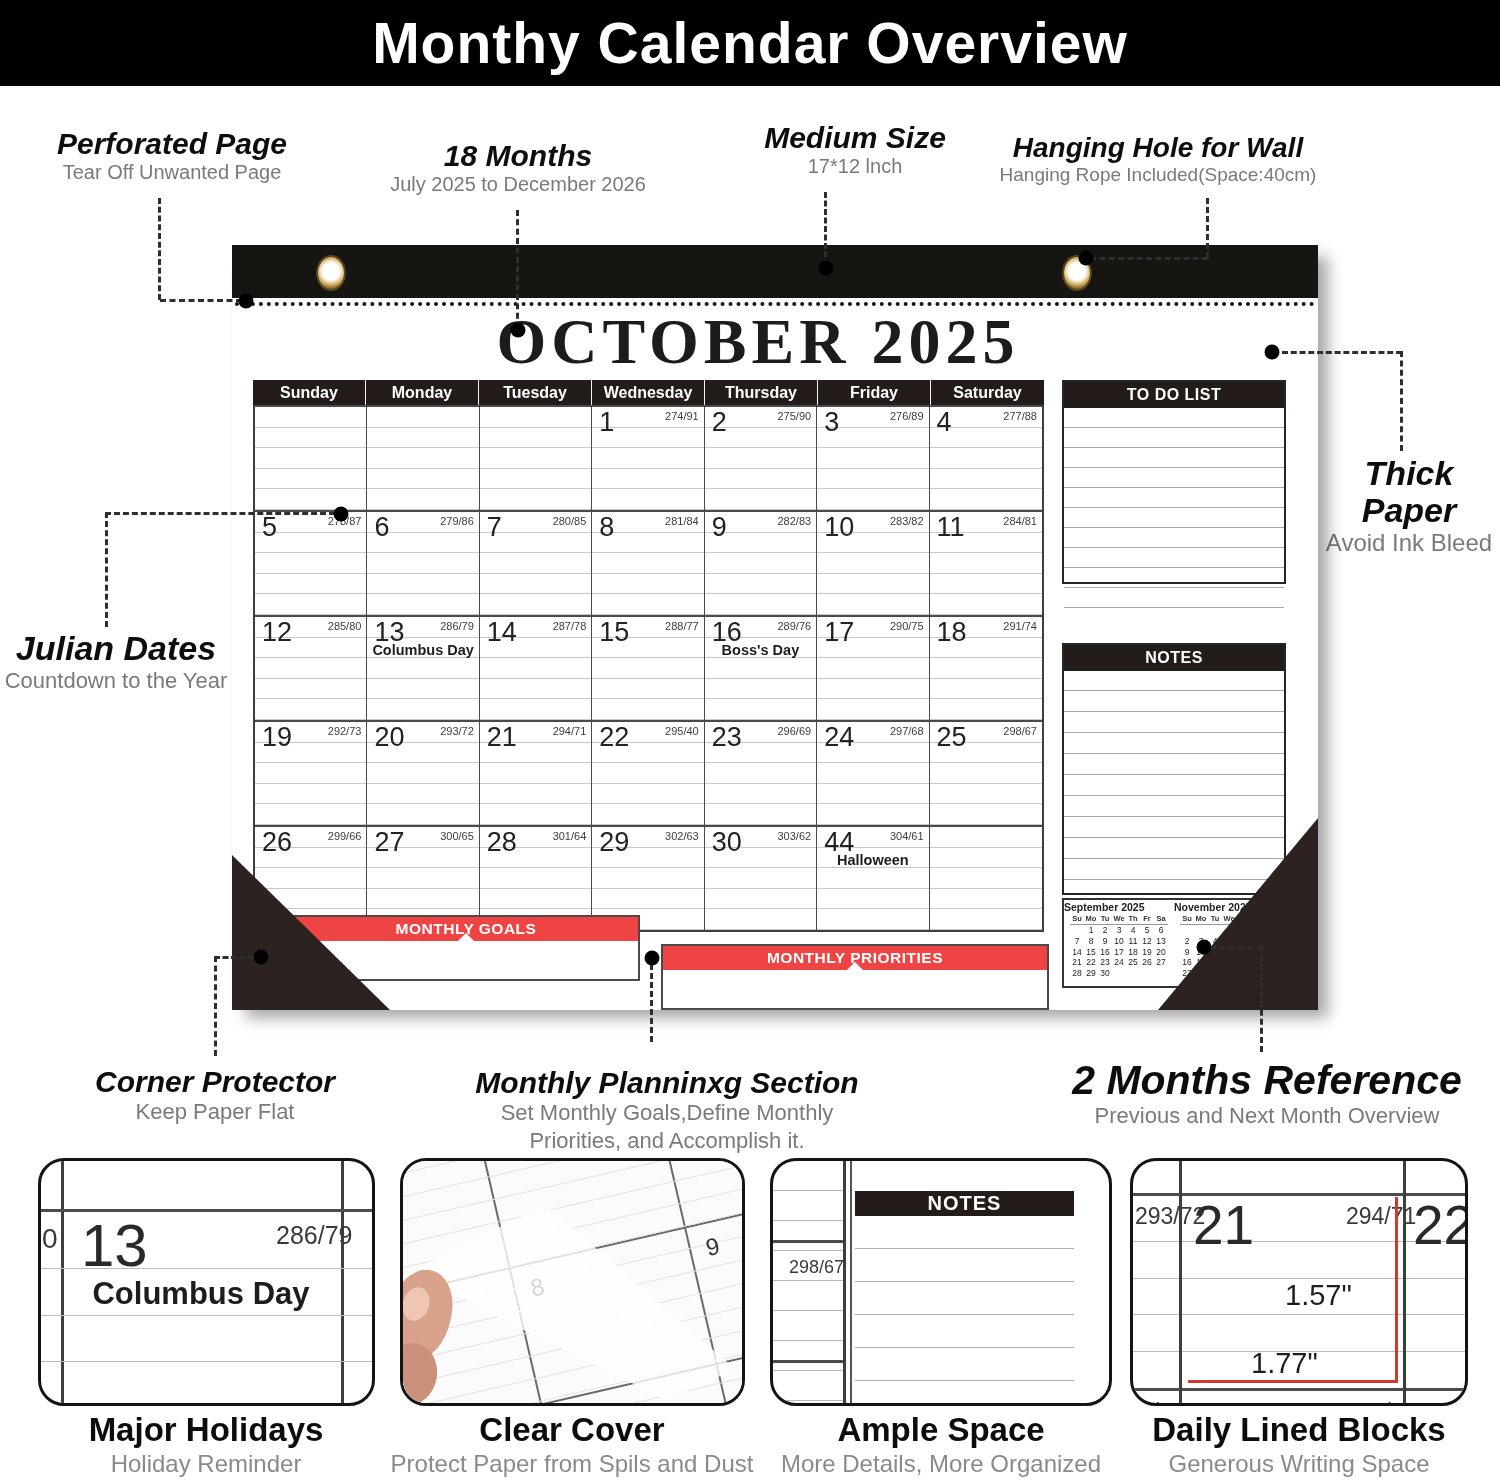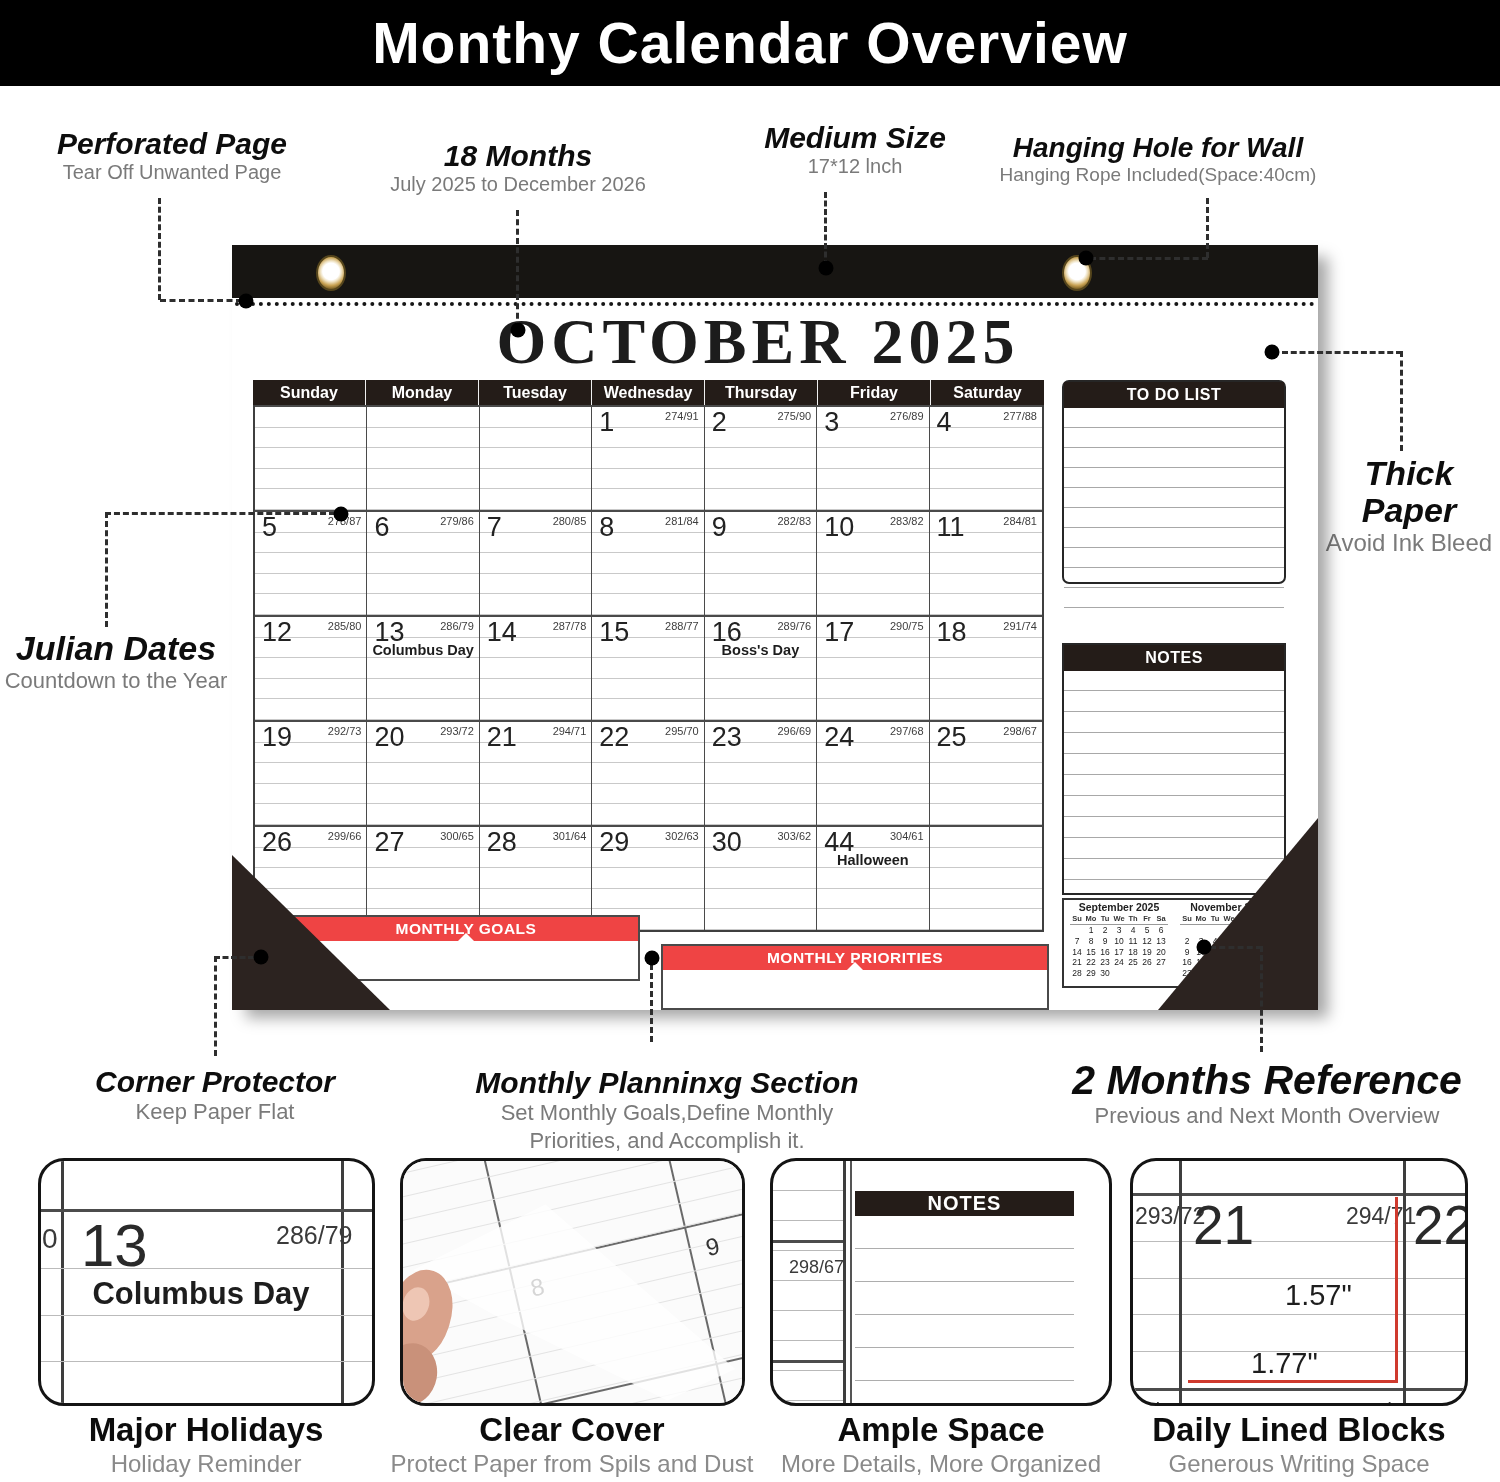--- a/index.html
+++ b/index.html
@@ -42,21 +42,21 @@
   .djul{position:absolute;right:5px;top:3px;font-size:11px;color:#3d3d3d;}
   .dhol{position:absolute;left:0;right:0;top:25px;text-align:center;font-size:14.5px;font-weight:600;color:#1d1d1d;}
   
   .panel{position:absolute;left:830px;width:224px;border:2px solid #262626;background:#fff;box-sizing:border-box;}
   .phead{height:26px;background:#241c18;color:#fff;font-weight:700;font-size:16px;letter-spacing:.5px;
          display:flex;align-items:center;justify-content:center;}
   .plines{background:repeating-linear-gradient(to bottom,rgba(0,0,0,0) 0 19px,#a8a8a8 19px 20px);}
   .minibox{position:absolute;left:830px;top:653px;width:224px;height:90px;border:2px solid #333;
            background:#fff;box-sizing:border-box;display:flex;}
   .mini{width:50%;padding-top:1px;}
-  .mini-title{font-size:10.5px;font-weight:600;text-align:center;color:#222;line-height:13px;}
+  .mini-title{font-size:10.5px;font-weight:600;text-align:left;color:#222;line-height:13px;}
   .mini-grid{display:grid;grid-template-columns:repeat(7,1fr);padding:0 6px;text-align:center;}
   .mdw{font-size:7.5px;font-weight:700;color:#333;border-bottom:1px solid #999;line-height:10px;}
   .mday{font-size:8.5px;color:#222;line-height:10.8px;}
   
   .gbox{position:absolute;top:670px;height:66px;border:2px solid #4a4a4a;background:#fff;box-sizing:border-box;}
   .gbar{position:relative;height:24px;background:#ef4444;color:#fff;font-weight:700;font-size:15.5px;
         display:flex;align-items:center;justify-content:center;letter-spacing:.5px;}
   .gbar::after{content:"";position:absolute;left:50%;bottom:0;transform:translateX(-50%);
         border-left:8px solid transparent;border-right:8px solid transparent;border-bottom:8px solid #fff;}
   
@@ -297,21 +297,21 @@
             <div class="dcell">
               <span class="dnum">20</span>
               <span class="djul">293/72</span>
             </div>
             <div class="dcell">
               <span class="dnum">21</span>
               <span class="djul">294/71</span>
             </div>
             <div class="dcell">
               <span class="dnum">22</span>
-              <span class="djul">295/70</span>
+              <span class="djul">295/40</span>
             </div>
             <div class="dcell">
               <span class="dnum">23</span>
               <span class="djul">296/69</span>
             </div>
             <div class="dcell">
               <span class="dnum">24</span>
               <span class="djul">297/68</span>
             </div>
             <div class="dcell">
@@ -346,21 +346,21 @@
               <span class="dhol">Halloween</span>
             </div>
             <div class="dcell">
               <span class="dnum"></span>
               <span class="djul"></span>
             </div>
           </div>
         </div>
     </div>
 
-    <div class="panel" style="top:135px;height:204px;border-radius:7px;">
+    <div class="panel" style="top:135px;height:204px;">
       <div class="phead">TO DO LIST</div>
       <div class="plines" style="height:218px;"></div>
     </div>
     <div class="panel" style="top:398px;height:252px;">
       <div class="phead">NOTES</div>
       <div class="plines" style="height:222px;background-size:100% 21px;"></div>
     </div>
 
     <div class="minibox">
       <div class="mini">

